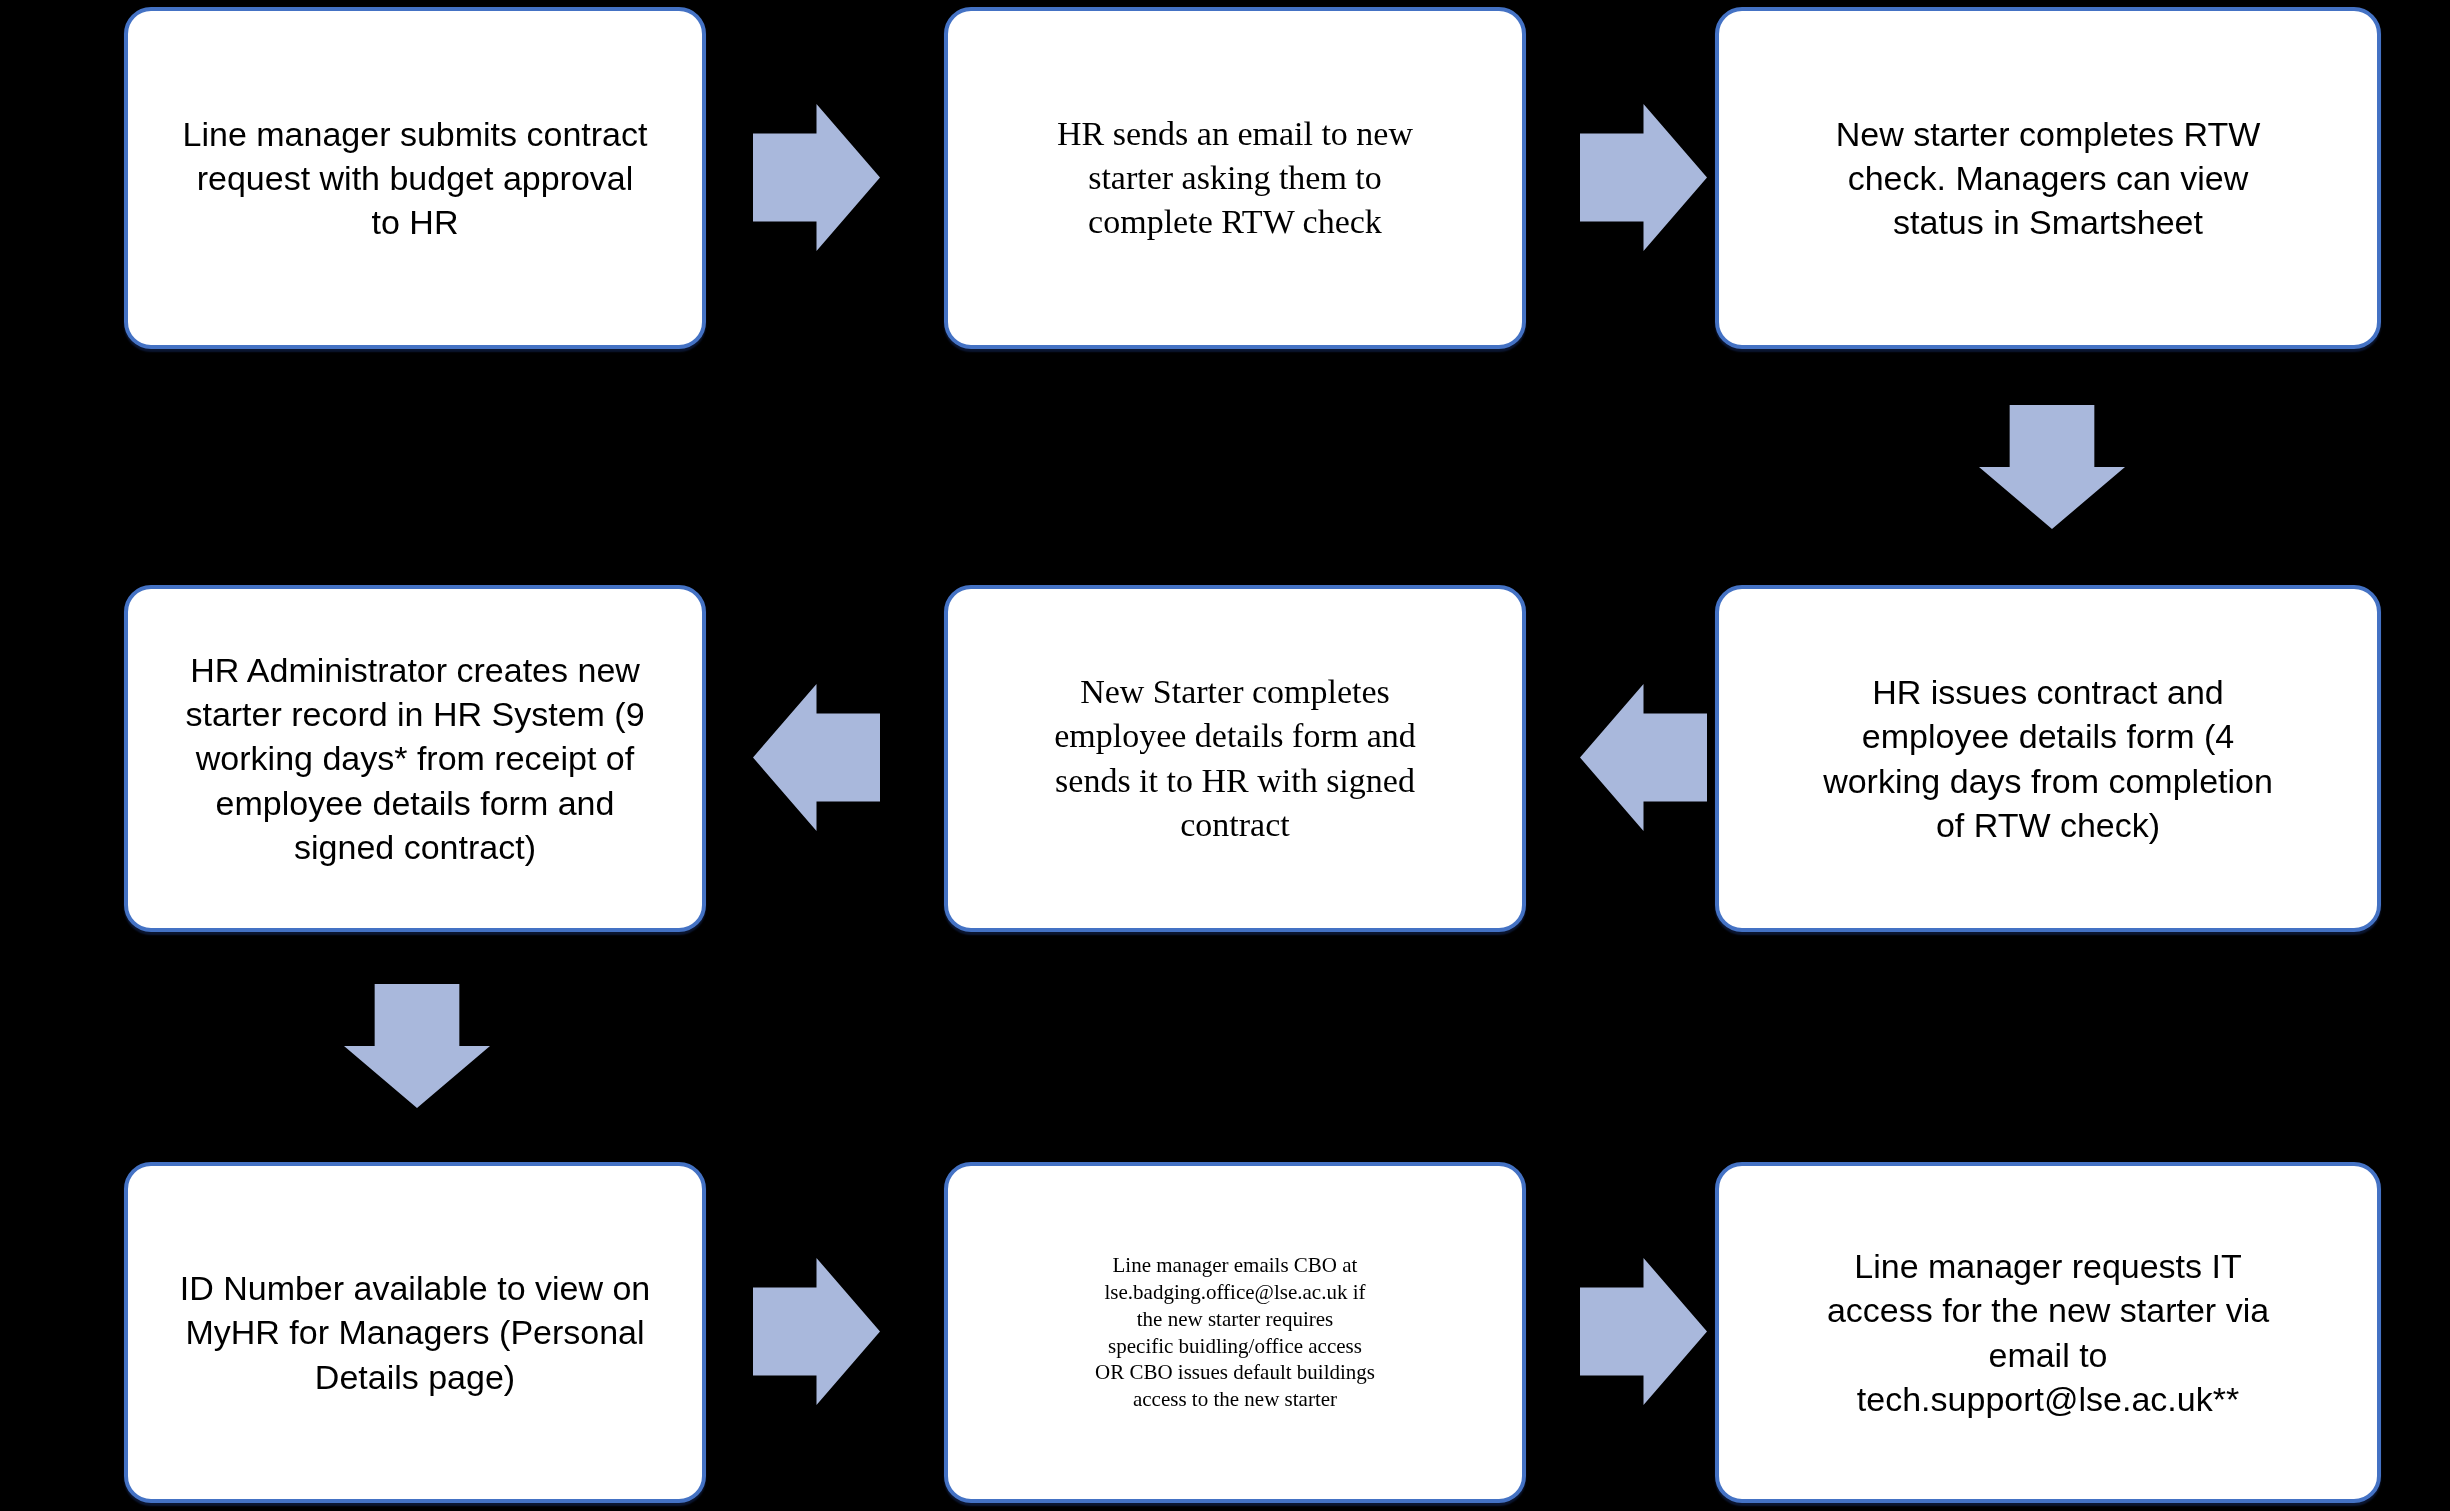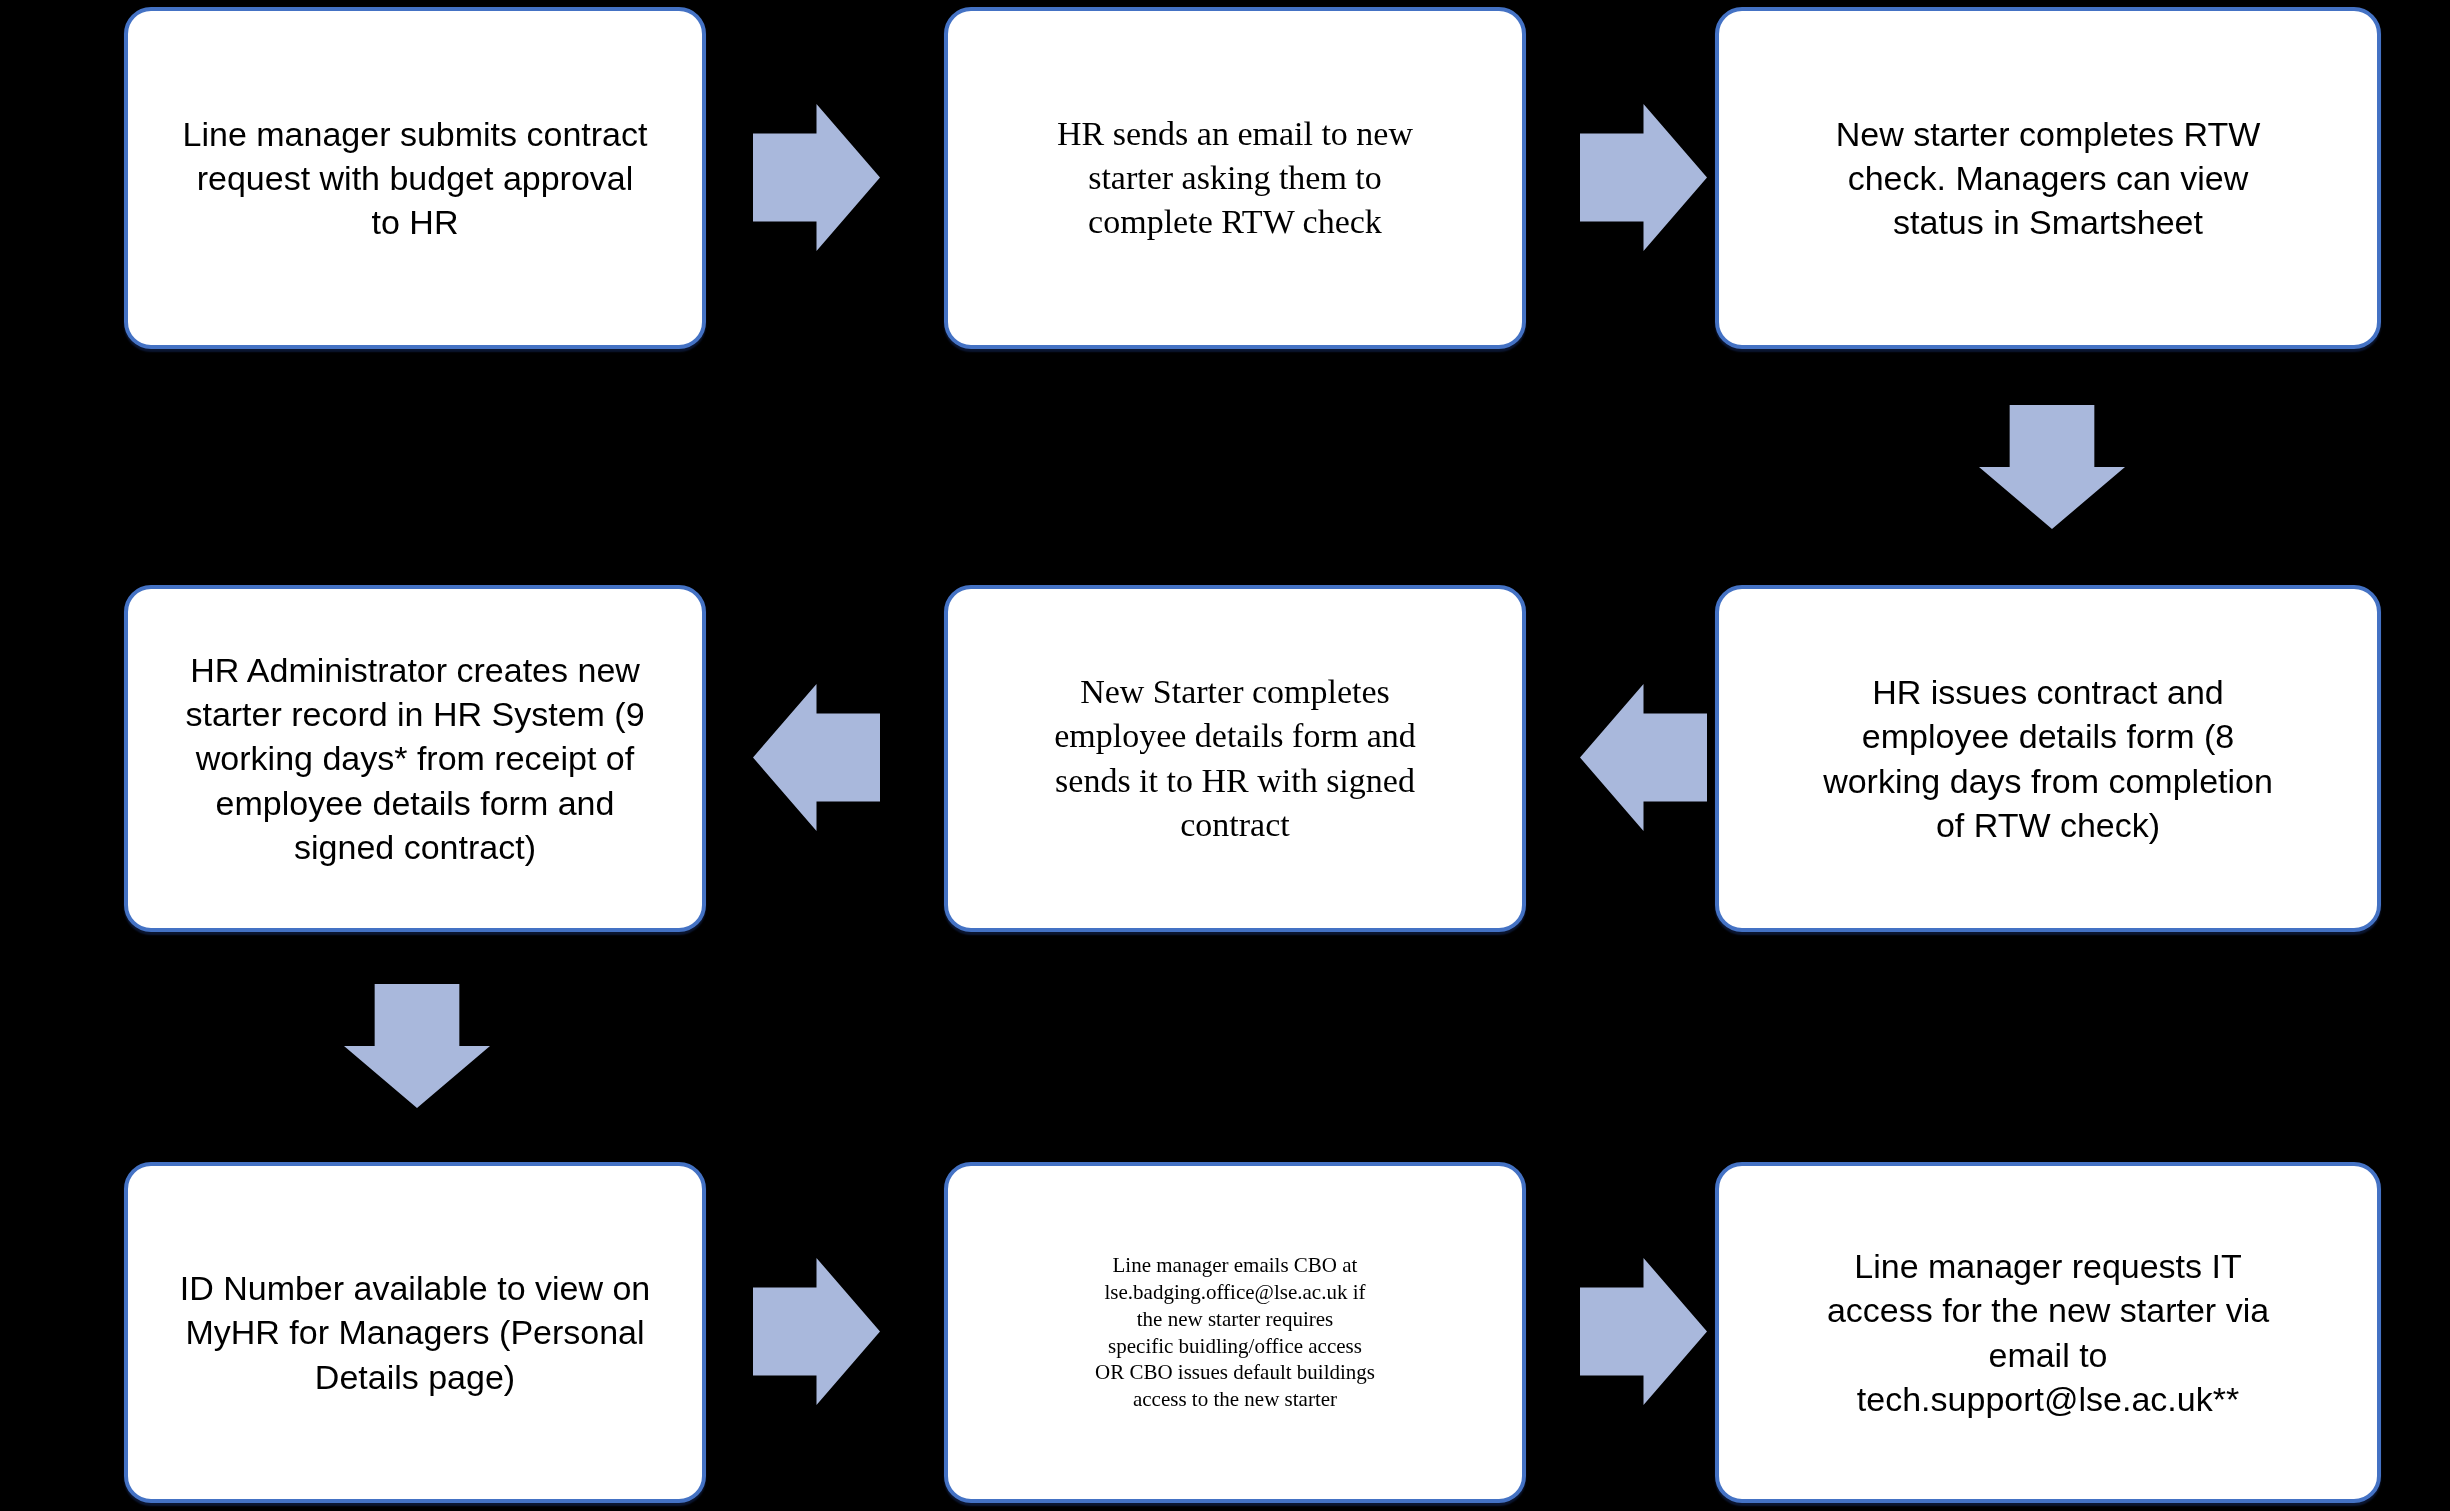--- a/index.html
+++ b/index.html
@@ -95,21 +95,21 @@
   <div class="flow-box r1 c3">
     <div class="box-text">New starter completes RTW
 check. Managers can view
 status in Smartsheet</div>
   </div>
 
   <div class="block-arrow arrow-down a-down-right"></div>
 
   <div class="flow-box r2 c3">
     <div class="box-text">HR issues contract and
-employee details form (8
+employee details form (4
 working days from completion
 of RTW check)</div>
   </div>
   <div class="block-arrow arrow-left a-r2-1"></div>
   <div class="flow-box r2 c2">
     <div class="box-text">New Starter completes
 employee details form and
 sends it to HR with signed
 contract</div>
   </div>

